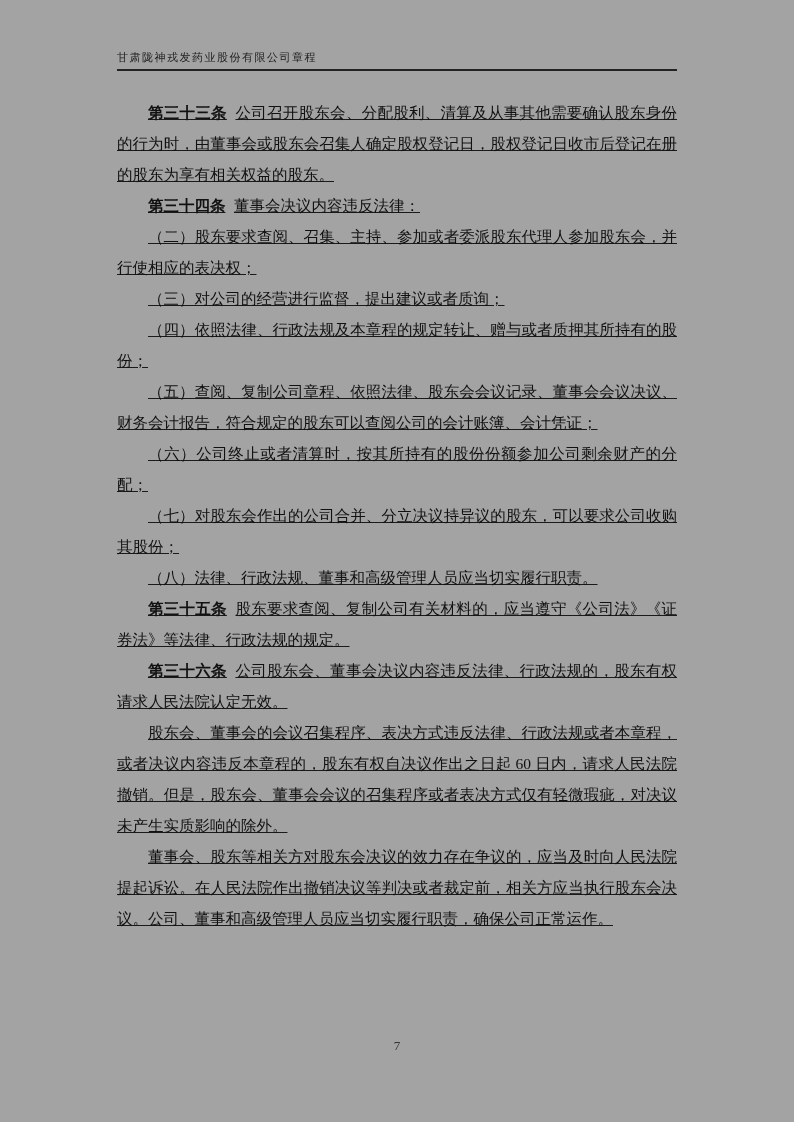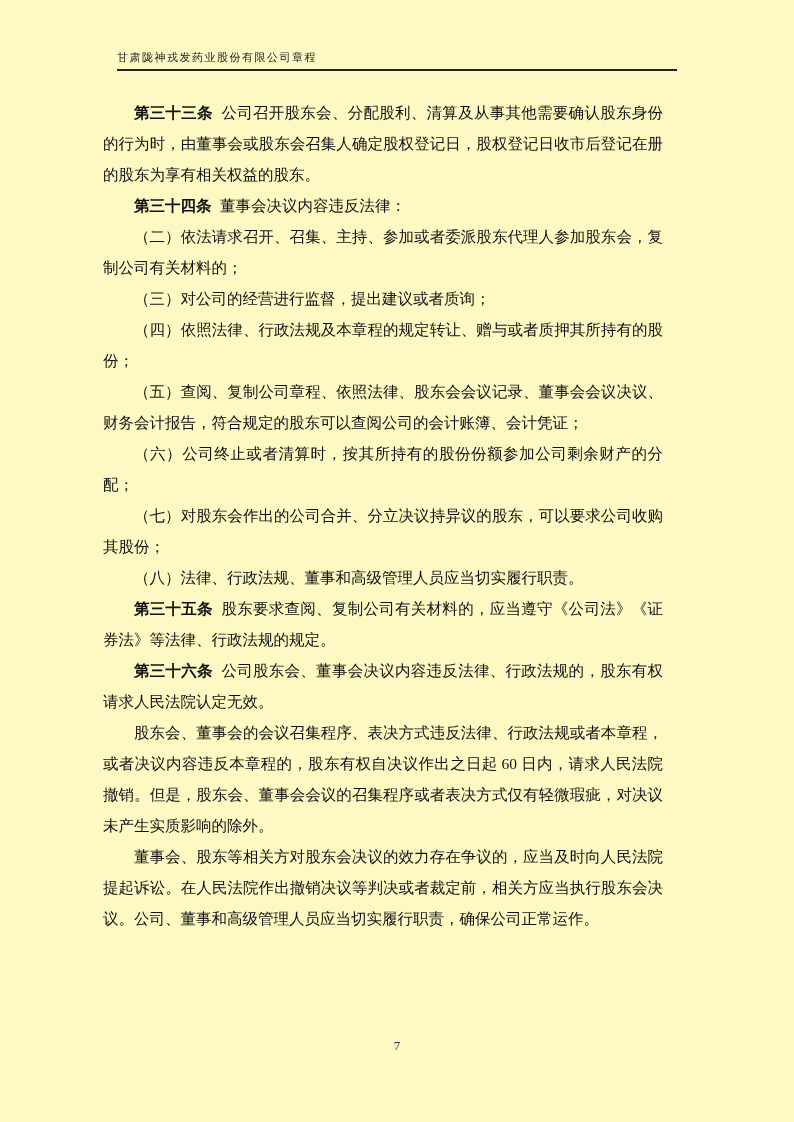--- a/index.html
+++ b/index.html
@@ -1,43 +1,44 @@
 <!DOCTYPE html>
 <html><head>
 <meta charset="utf-8">
 <style>
   html, body { margin: 0; padding: 0; background: #ffffff; }
   .page {
     position: relative;
     width: 794px;
     height: 1122px;
-    background: #fef9c3;
+    background: #a3a3a3;
     font-family: "Liberation Serif", "DejaVu Serif", serif;
     color: #1a1a1a;
     overflow: hidden;
   }
   .page-header {
     position: absolute;
     left: 117px;
     top: 50px;
     width: 560px;
     border-bottom: 2px solid #222222;
     padding-bottom: 5px;
   }
   .header-title {
     font-size: 11px;
     letter-spacing: 1.5px;
     color: #222222;
     line-height: 14px;
   }
   .doc-body {
     position: absolute;
-    left: 103px;
+    left: 117px;
     top: 97px;
     width: 560px;
+    text-decoration: underline;
   }
   .para {
     margin: 0;
     font-size: 15.5px;
     line-height: 31px;
     text-align: justify;
     text-indent: 2em;
     word-break: break-all;
     color: #111111;
   }
@@ -62,21 +63,21 @@
 
 <div class="page">
 
   <header class="page-header">
     <div class="header-title">甘肃陇神戎发药业股份有限公司章程</div>
   </header>
 
   <main class="doc-body">
       <p class="para"><b class="lead">第三十三条</b><span>公司召开股东会、分配股利、清算及从事其他需要确认股东身份的行为时，由董事会或股东会召集人确定股权登记日，股权登记日收市后登记在册的股东为享有相关权益的股东。</span></p>
       <p class="para"><b class="lead">第三十四条</b><span>董事会决议内容违反法律：</span></p>
-      <p class="para"><span>（二）依法请求召开、召集、主持、参加或者委派股东代理人参加股东会，复制公司有关材料的；</span></p>
+      <p class="para"><span>（二）股东要求查阅、召集、主持、参加或者委派股东代理人参加股东会，并行使相应的表决权；</span></p>
       <p class="para"><span>（三）对公司的经营进行监督，提出建议或者质询；</span></p>
       <p class="para"><span>（四）依照法律、行政法规及本章程的规定转让、赠与或者质押其所持有的股份；</span></p>
       <p class="para"><span>（五）查阅、复制公司章程、依照法律、股东会会议记录、董事会会议决议、财务会计报告，符合规定的股东可以查阅公司的会计账簿、会计凭证；</span></p>
       <p class="para"><span>（六）公司终止或者清算时，按其所持有的股份份额参加公司剩余财产的分配；</span></p>
       <p class="para"><span>（七）对股东会作出的公司合并、分立决议持异议的股东，可以要求公司收购其股份；</span></p>
       <p class="para"><span>（八）法律、行政法规、董事和高级管理人员应当切实履行职责。</span></p>
       <p class="para"><b class="lead">第三十五条</b><span>股东要求查阅、复制公司有关材料的，应当遵守《公司法》《证券法》等法律、行政法规的规定。</span></p>
       <p class="para"><b class="lead">第三十六条</b><span>公司股东会、董事会决议内容违反法律、行政法规的，股东有权请求人民法院认定无效。</span></p>
       <p class="para"><span>股东会、董事会的会议召集程序、表决方式违反法律、行政法规或者本章程，或者决议内容违反本章程的，股东有权自决议作出之日起 60 日内，请求人民法院撤销。但是，股东会、董事会会议的召集程序或者表决方式仅有轻微瑕疵，对决议未产生实质影响的除外。</span></p>
       <p class="para"><span>董事会、股东等相关方对股东会决议的效力存在争议的，应当及时向人民法院提起诉讼。在人民法院作出撤销决议等判决或者裁定前，相关方应当执行股东会决议。公司、董事和高级管理人员应当切实履行职责，确保公司正常运作。</span></p>

